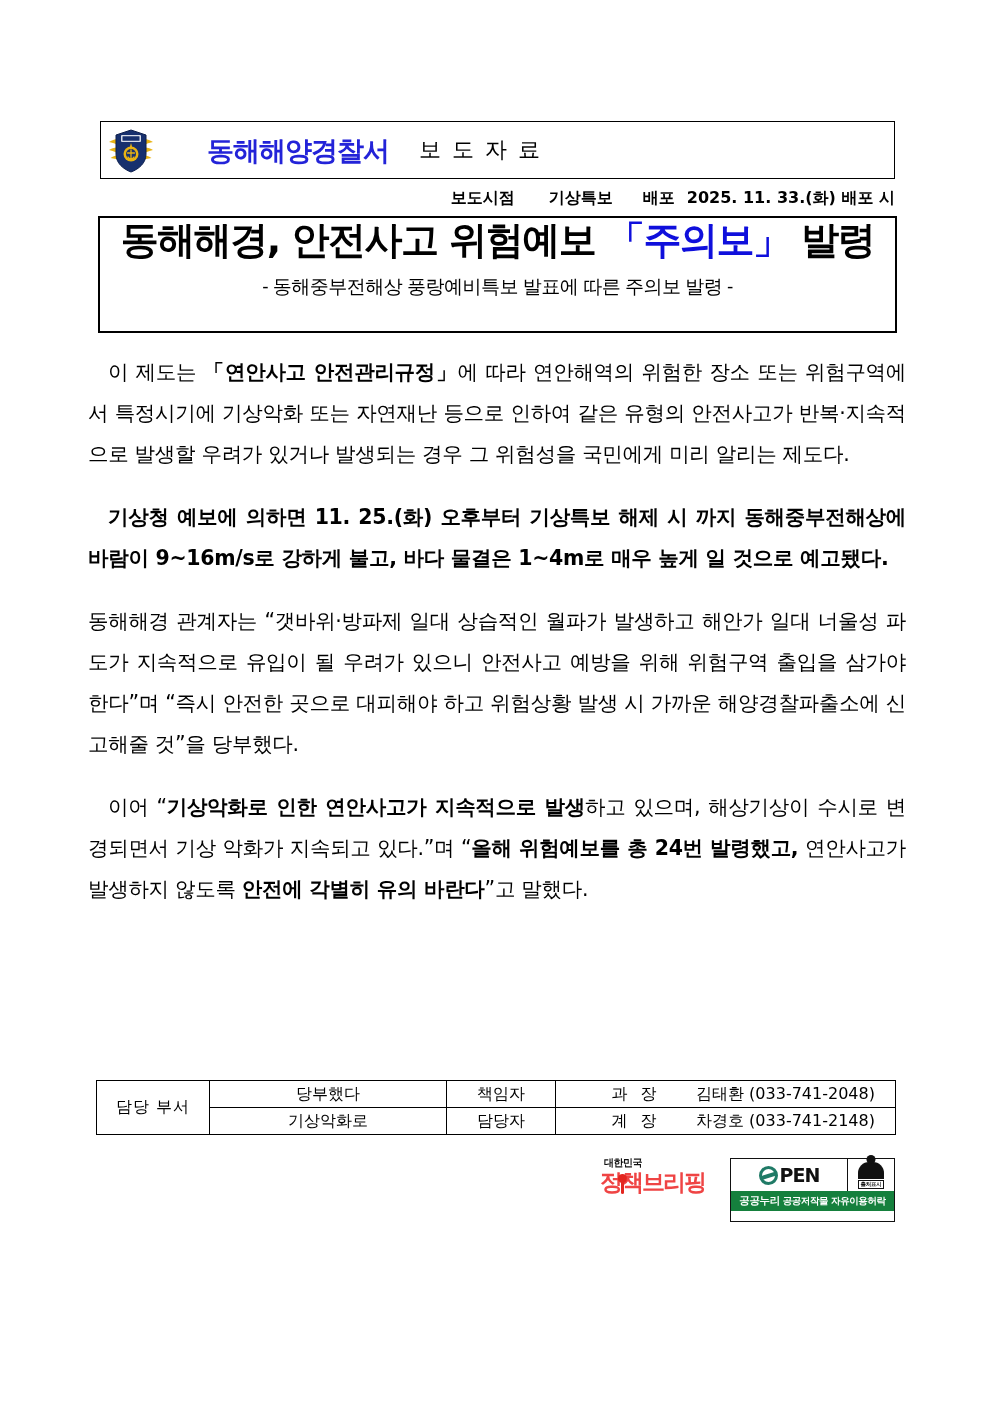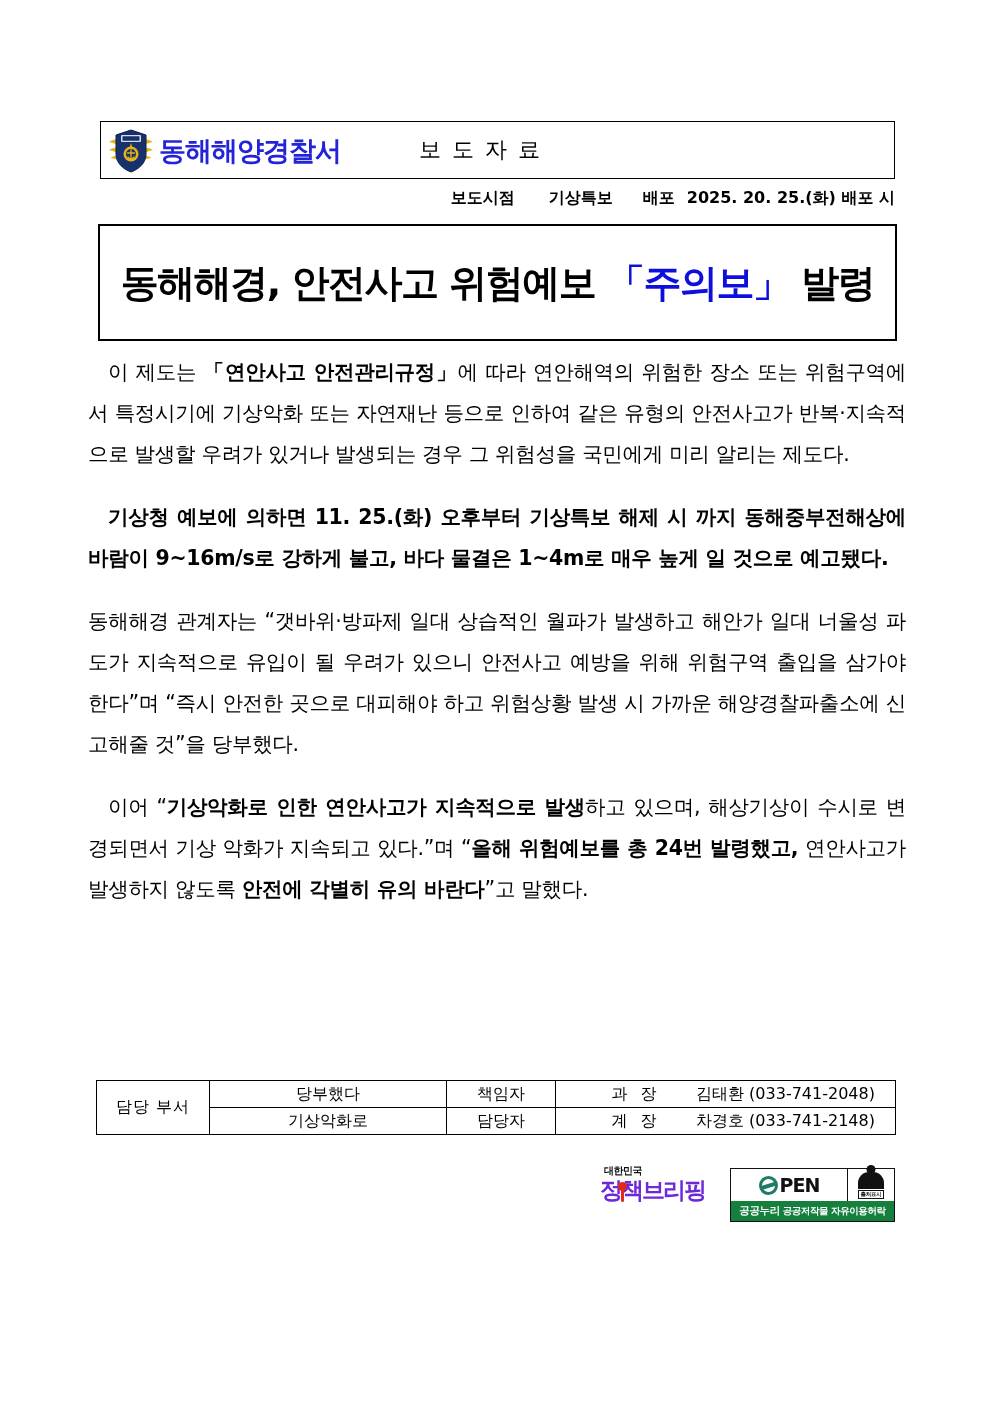--- a/index.html
+++ b/index.html
@@ -27,20 +27,21 @@
   .masthead {
     position: absolute;
     left: 100px;
     top: 121px;
     width: 795px;
     height: 58px;
     border: 1.5px solid #000;
     box-sizing: border-box;
     display: flex;
     align-items: center;
+    gap: 48px;
   }
   .emblem-wrap {
     width: 52px;
     height: 52px;
     margin-left: 4px;
     flex: none;
     display: flex;
     align-items: center;
     justify-content: center;
   }
@@ -77,29 +78,28 @@
     white-space: nowrap;
   }
   .dist-line .gap-lg { display: inline-block; width: 34px; }
   .dist-line .gap-md { display: inline-block; width: 30px; }
   .dist-line .gap-sm { display: inline-block; width: 12px; }
 
   
   .titlebox {
     position: absolute;
     left: 98px;
-    top: 224px;
+    top: 216px;
     width: 799px;
     height: 117px;
     border: 2.5px solid #000;
     box-sizing: border-box;
     display: flex;
     flex-direction: column;
     align-items: center;
-    justify-content: center;
   }
   .headline {
     font-family: "DejaVu Sans", sans-serif;
     font-size: 38px;
     font-weight: bold;
     letter-spacing: -1.5px;
     line-height: 1.1;
     white-space: nowrap;
     margin-top: 2px;
   }
@@ -163,21 +163,20 @@
   .c-person .name-part { letter-spacing: 0px; }
 
   
   .logo-row {
     position: absolute;
     left: 600px;
     top: 1158px;
     width: 300px;
     height: 64px;
     display: flex;
-    align-items: flex-end;
     gap: 10px;
   }
   .briefing-logo {
     position: relative;
     width: 120px;
     height: 56px;
   }
   .briefing-top {
     font-family: "DejaVu Sans", sans-serif;
     font-size: 10px;
@@ -185,21 +184,21 @@
     letter-spacing: -0.5px;
     color: #111;
     line-height: 1;
     padding-left: 4px;
   }
   .briefing-main {
     font-family: "DejaVu Sans", sans-serif;
     font-size: 23px;
     font-weight: bold;
     letter-spacing: -2px;
-    color: #6d28d9;
+    color: #ef4444;
     line-height: 1.05;
     margin-top: 2px;
   }
   .pin {
     position: absolute;
     left: 18px;
     top: 16px;
     width: 9px;
     height: 9px;
     background: #e3261f;
@@ -327,25 +326,26 @@
         <circle cx="50" cy="58" r="10" fill="#17306e"></circle>
         <path d="M50 50 L50 68 M43 56 L57 56 M44 64 C46 69 54 69 56 64" stroke="#e8b313" stroke-width="2.6" fill="none" stroke-linecap="round"></path>
         <path d="M50 36 L47 46 L53 46 Z" fill="#e8b313"></path>
       </svg>
     </div>
     <div class="agency-name">동해해양경찰서</div>
     <div class="doc-kind">보 도 자 료</div>
   </div>
 
   <div class="dist-line">
-    <span>보도시점</span><span class="gap-lg"></span><span>기상특보</span><span class="gap-md"></span><span>배포</span><span class="gap-sm"></span><span>2025. 20. 25.(화) 배포 시</span>
+    <span>보도시점</span><span class="gap-lg"></span><span>기상특보</span><span class="gap-md"></span><span>배포</span><span class="gap-sm"></span><span>2025. 11. 33.(화) 배포 시</span>
   </div>
 
   <div class="titlebox">
     <div class="headline"><span>동해해경, 안전사고 위험예보 </span><span class="hl-blue">「주의보」</span><span> 발령</span></div>
+    <div class="subhead">- 동해중부전해상 풍랑예비특보 발표에 따른 주의보 발령 -</div>
   </div>
 
   <div class="body-area">
 
 
     <p class="para indent"><span>이 제도는 </span><span class="b">「연안사고 안전관리규정」</span><span>에 따라 연안해역의 위험한 장소 또는 위험구역에서 특정시기에 기상악화 또는 자연재난 등으로 인하여 같은 유형의 안전사고가 반복·지속적으로 발생할 우려가 있거나 발생되는 경우 그 위험성을 국민에게 미리 알리는 제도다.</span></p>
 
     <p class="para indent all-bold">기상청 예보에 의하면 11. 25.(화) 오후부터 기상특보 해제 시 까지 동해중부전해상에 바람이 9~16m/s로 강하게 불고, 바다 물결은 1~4m로 매우 높게 일 것으로 예고됐다.</p>
 
     <p class="para">동해해경 관계자는 “갯바위·방파제 일대 상습적인 월파가 발생하고 해안가 일대 너울성 파도가 지속적으로 유입이 될 우려가 있으니 안전사고 예방을 위해 위험구역 출입을 삼가야 한다”며 “즉시 안전한 곳으로 대피해야 하고 위험상황 발생 시 가까운 해양경찰파출소에 신고해줄 것”을 당부했다.</p>

